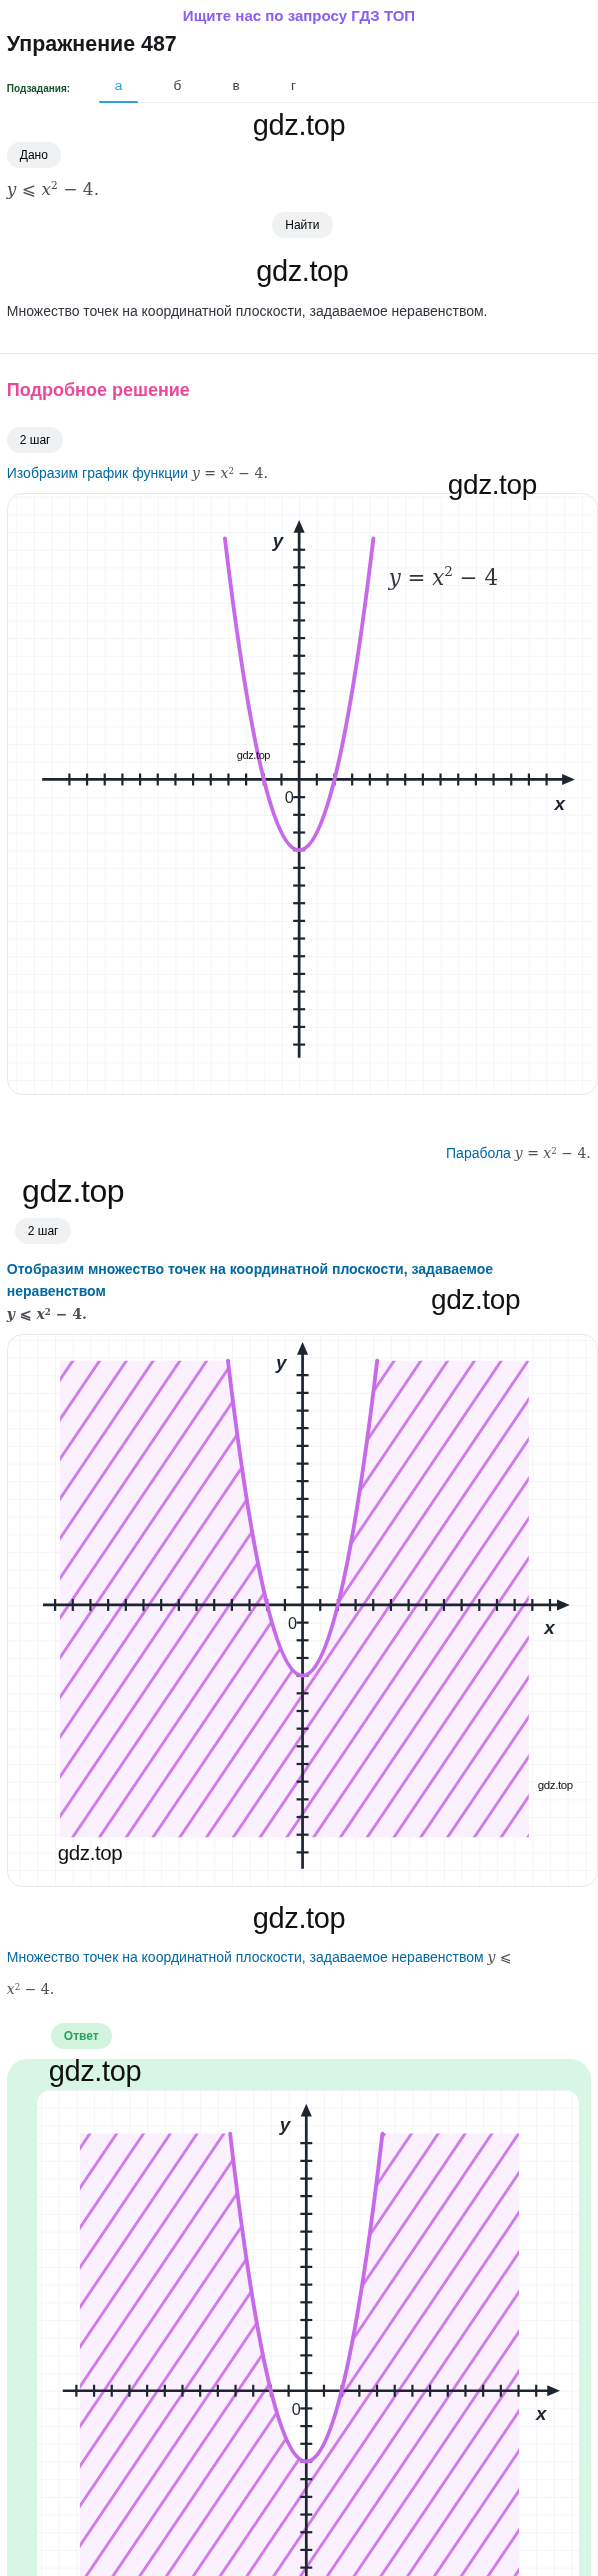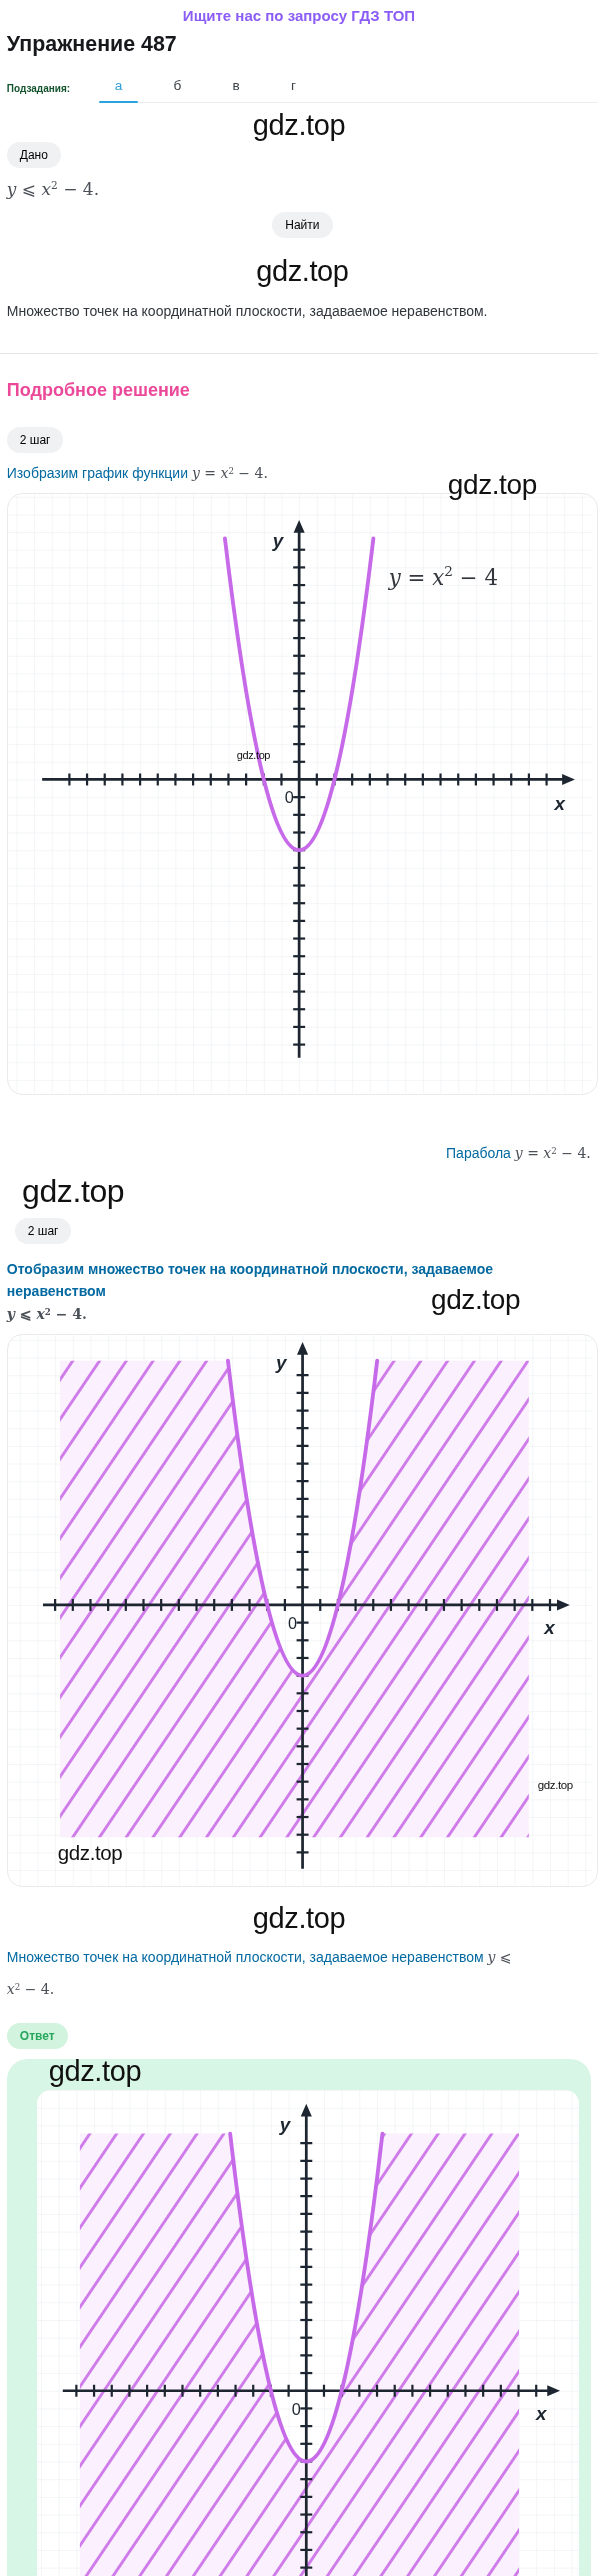--- a/index.html
+++ b/index.html
@@ -263,21 +263,21 @@
         <path d="M 257.6175543944895 29.925999999999988 Q 345 767.674 432.3824456055105 29.925999999999988" fill="none" stroke="#c76ae9" stroke-width="4.5" stroke-linecap="round"></path>
       </svg>
     <span class="wm wm-c2-bl">gdz.top</span>
     <span class="wm wm-c2-r">gdz.top</span>
   </div>
 
   <div class="wm wm-big">gdz.top</div>
 
   <div class="para wide-lh" style="margin-top:6px;"><span class="tok-n">Множество точек на координатной плоскости, задаваемое неравенством </span><span class="tok-m">y</span><span class="tok-mn"> ⩽</span><br><span class="tok-m">x</span><span class="tok-s">2</span><span class="tok-mn"> − 4.</span></div>
 
-  <div style="margin-top:17px;"><span class="pill answer ml8">Ответ</span></div>
+  <div style="margin-top:17px;padding-left:44px;"><span class="pill answer ml8">Ответ</span></div>
 
   <div class="green-box">
     <span class="wm wm-g1">gdz.top</span>
     <div class="card c3">
       <svg width="542" height="534" viewBox="0 0 634 625">
           <defs>
             <pattern id="gp2" width="20.7" height="20.7" patternUnits="userSpaceOnUse" x="315" y="352">
               <path d="M 20.7 0 H 0 V 20.7" fill="none" stroke="#e3e8ee" stroke-width="1"></path>
             </pattern>
             <pattern id="hp2" width="26" height="26" patternUnits="userSpaceOnUse" patternTransform="rotate(-56)">

